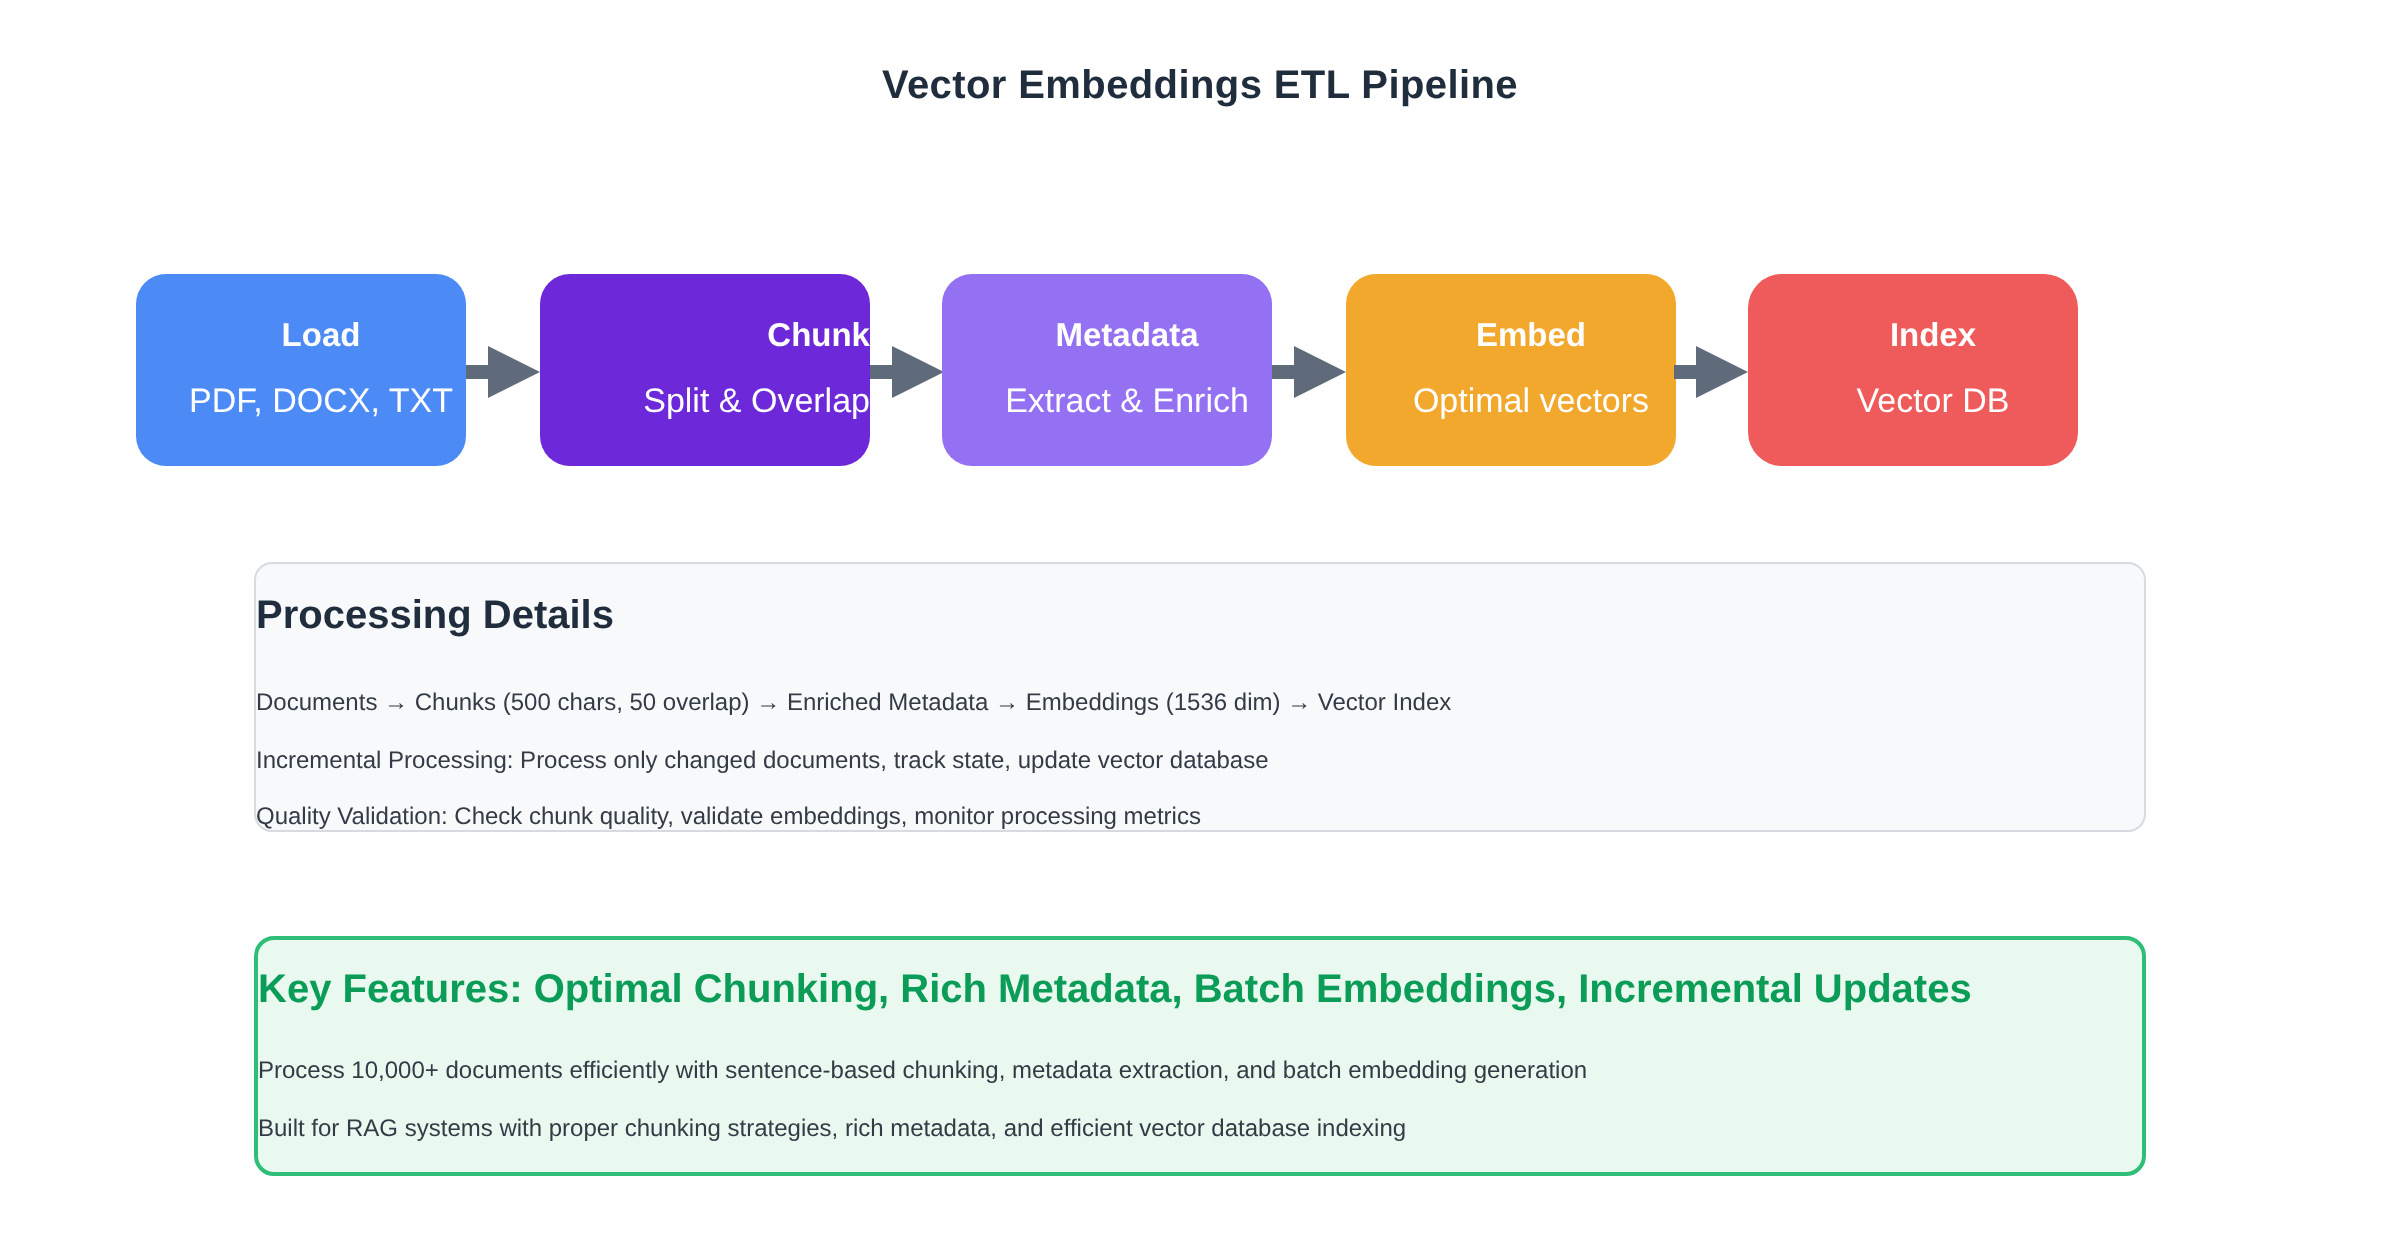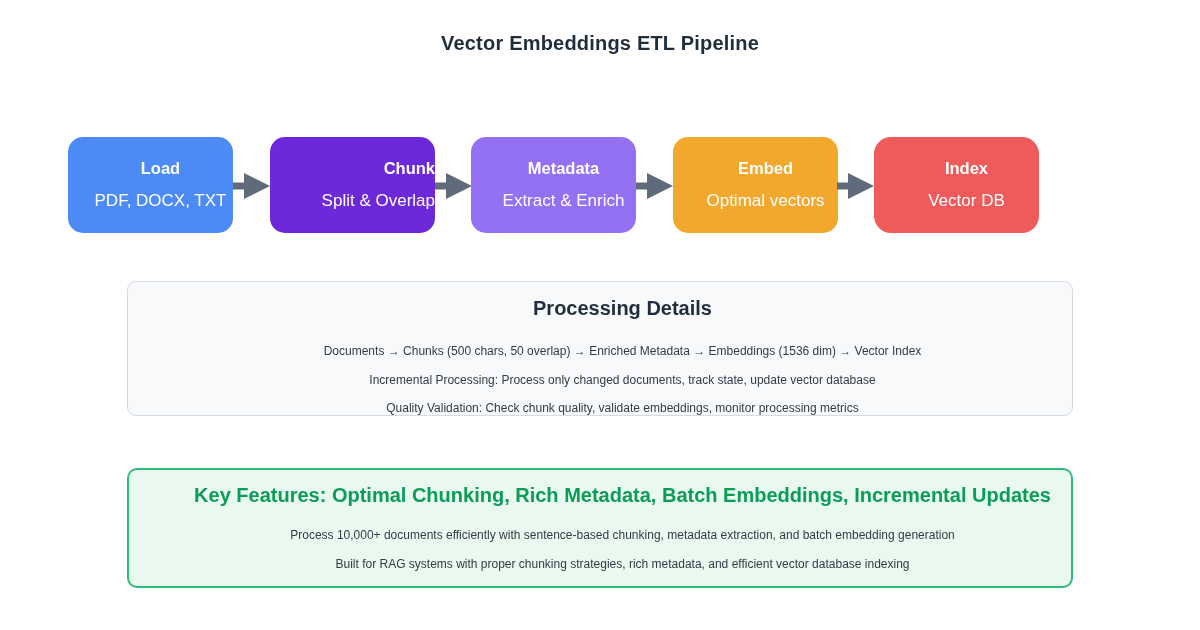--- a/index.html
+++ b/index.html
@@ -31,21 +31,21 @@
   .stage-3 { left: 673px; }
   .stage-4 { left: 874px; border-radius: 17px; }
 
   .arrow { position: absolute; top: 166px; width: 37px; height: 40px; }
   .arrow-0 { left: 233px; }
   .arrow-1 { left: 435px; }
   .arrow-2 { left: 636px; }
   .arrow-3 { left: 837px; }
 
   .panel {
-    position: absolute; left: 127px; width: 946px; text-align: center; padding-left: 45px;
+    position: absolute; left: 127px; width: 946px; 
   }
   .details-panel {
     top: 281px; height: 135px;
     background: #F8F9FB; border: 1px solid #D6DBE1; border-radius: 9px;
     padding-top: 15px;
   }
   .details-title {
     font-size: 20px; font-weight: bold; color: #1F2D3D;
   }
   .details-lines { margin-top: 17px; }

